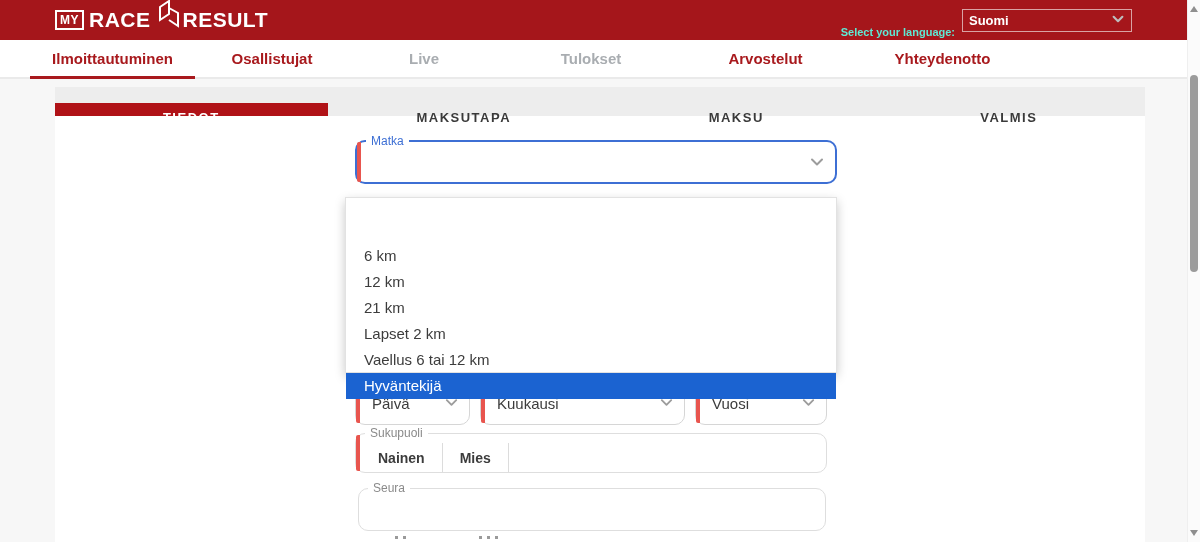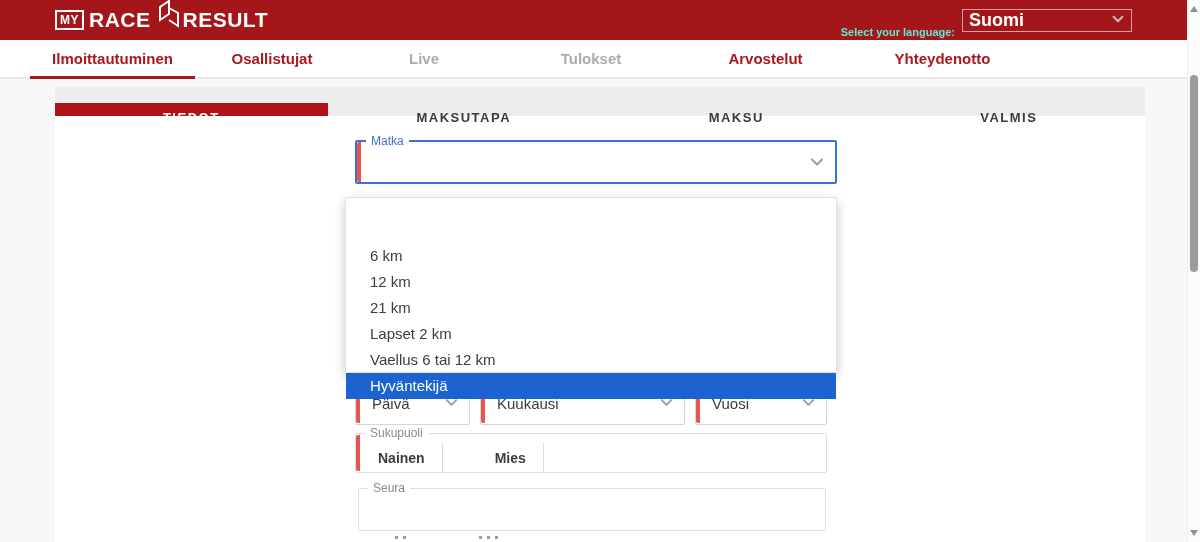--- a/index.html
+++ b/index.html
@@ -12,21 +12,21 @@
             background: #a5161b; display: flex; align-items: center; }
   .logo { display: flex; align-items: center; margin-left: 55px; cursor: pointer; }
   .logo-my { color: #fff; font-weight: bold; font-size: 12px; letter-spacing: .5px;
              border: 2px solid #fff; padding: 1px 3px; margin-right: 5px; }
   .logo-word { color: #fff; font-weight: bold; font-size: 21px; letter-spacing: .5px; }
   .logo-icon { margin: -6px 2px 0 6px; }
   .lang { position: absolute; right: 68px; top: 0; height: 40px; display: flex; align-items: center; }
   .lang-label { color: #5eead4; font-weight: bold; font-size: 11px; margin-right: 7px; margin-top: 24px; }
   .lang-select { width: 170px; height: 23px; border: 1px solid #d9a3a4; display: flex;
                  align-items: center; padding: 0 6px; color: #fff; font-weight: bold;
-                 font-size: 18px; cursor: pointer; background: #a5161b; }
+                 font-size: 13px; cursor: pointer; background: #a5161b; }
   .lang-select .grow { flex: 1; }
 
   
   .nav { position: absolute; left: 0; top: 40px; width: 1200px; height: 39px;
          background: #fff; border-bottom: 2px solid #eaeaea; display: flex;
          padding-left: 30px; gap: 7px; }
   .nav-item { height: 39px; line-height: 37px; text-align: center; font-size: 15px;
               font-weight: bold; cursor: pointer; }
   .nav-red { color: #a8191d; }
   .nav-gray { color: #a9adb1; }
@@ -38,50 +38,50 @@
 
   
   .steps { position: absolute; left: 55px; top: 87px; width: 1090px; height: 29px;
            background: #ededed; display: flex; }
   .step { flex: 1; text-align: center; line-height: 29px; font-size: 13px; font-weight: bold;
           letter-spacing: 1.5px; color: #3a3a3a; text-transform: uppercase; cursor: pointer; margin-top: 16px; }
   .step-active { background: #b01217; color: #fff; }
 
   
   .fieldset { position: absolute; background: #fff; border: 1px solid #d6d6d6;
-              border-radius: 2px; }
+              border-radius: 10px; }
   .legend { position: absolute; top: -8px; left: 9px; background: #fff; padding: 0 5px;
             font-size: 12px; color: #8a8a8a; white-space: nowrap; }
   .legend-blue { color: #3d6fd4; }
   .req-bar { position: absolute; left: 0; top: 1px; bottom: 1px; width: 4px;
              background: #e8554e; border-radius: 2px 0 0 2px; }
   .chev { position: absolute; right: 10px; top: 50%; margin-top: -8px; }
   .field-value { position: absolute; left: 16px; top: 0; bottom: 0; display: flex;
                  align-items: center; font-size: 15px; color: #3c3c3c; }
 
   .f-matka { left: 355px; top: 140px; width: 482px; height: 44px;
              border: 2px solid #3d6fd4; }
   .f-matka .req-bar { top: 0; bottom: 0; }
 
   
   .dropdown { position: absolute; left: 345px; top: 197px; width: 492px; height: 176px;
               background: #fff; border: 1px solid #e2e2e2;
               box-shadow: 0 4px 10px rgba(0,0,0,.22); padding-top: 19px; z-index: 5; }
-  .option { height: 26px; line-height: 26px; padding-left: 24px; font-size: 15px;
+  .option { height: 26px; line-height: 26px; padding-left: 18px; font-size: 15px;
             color: #3c3c3c; cursor: pointer; }
   .option-highlight { background: #1b63d1; color: #fff; }
 
   
   .f-day   { left: 355px; top: 381px; width: 115px; height: 44px; }
   .f-month { left: 480px; top: 381px; width: 205px; height: 44px; }
   .f-year  { left: 695px; top: 381px; width: 132px; height: 44px; }
 
   
   .f-gender { left: 355px; top: 433px; width: 472px; height: 40px; border-color: #dedede; }
-  .gender-row { position: absolute; left: 5px; top: 9px; bottom: 0; display: flex; gap: 35px; }
+  .gender-row { position: absolute; left: 5px; top: 9px; bottom: 0; display: flex; }
   .gender-btn { padding: 0 17px; display: flex; align-items: center; font-size: 14px;
                 font-weight: bold; color: #3c3c3c; border-right: 1px solid #dcdcdc; cursor: pointer; }
 
   
   .f-club { left: 358px; top: 488px; width: 468px; height: 43px; border-color: #dedede; }
 
   
   .fragment { position: absolute; top: 536px; left: 395px; width: 120px; height: 6px; overflow: hidden; }
   .fragment i { position: absolute; top: 0; width: 3px; height: 3px; background: #9a9a9a; }
 

